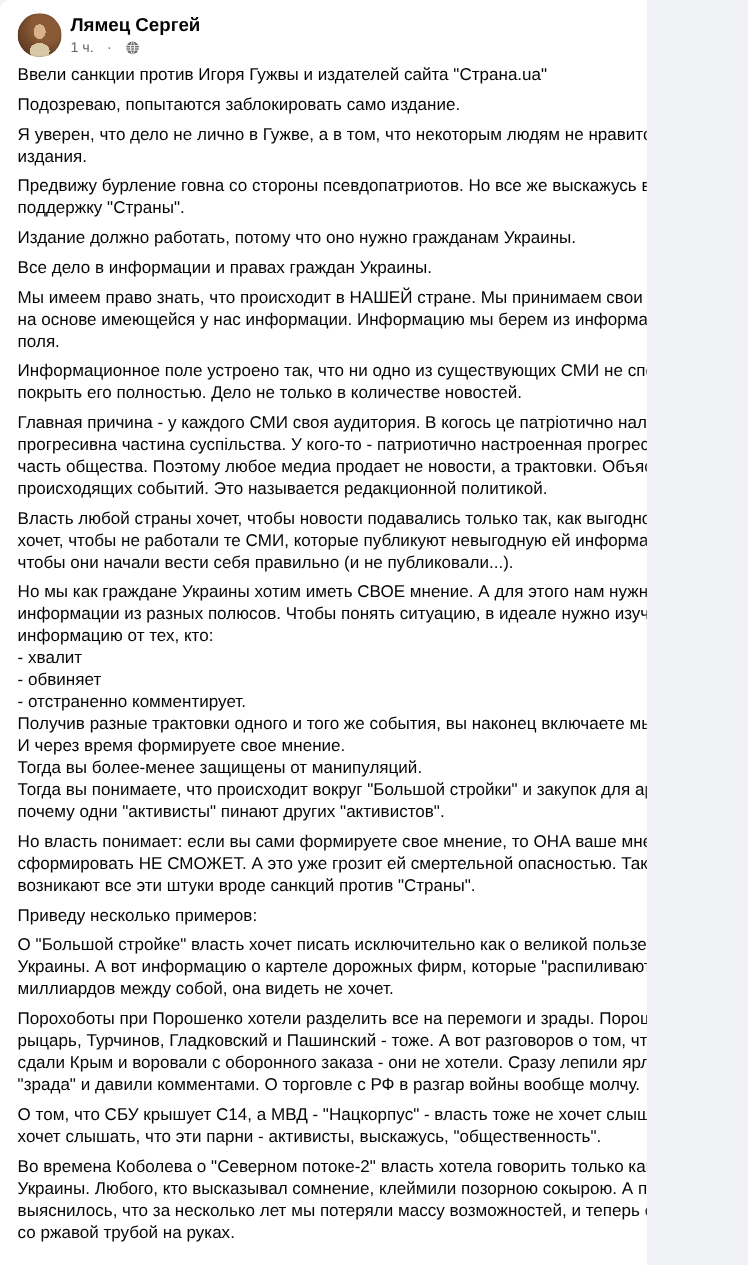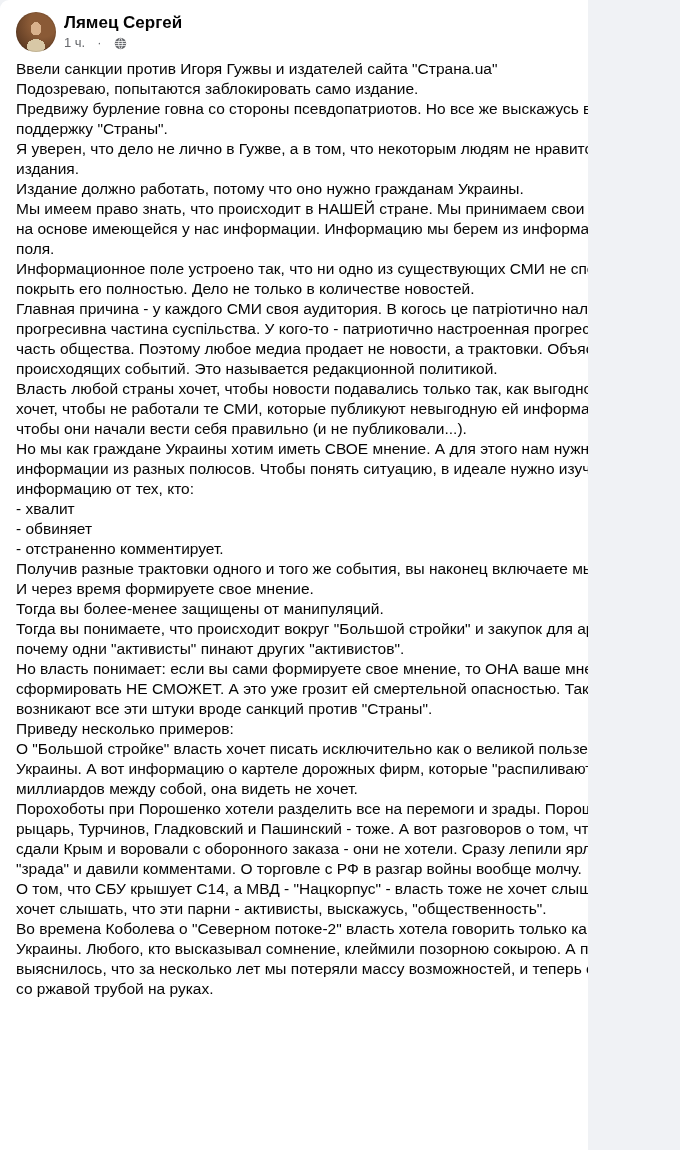--- a/index.html
+++ b/index.html
@@ -79,20 +79,21 @@
     padding: 7px 16px 14px 16px;
     font-size: 15.5px;
     line-height: 20px;
     color: #050505;
   }
   .content p {
     margin: 0;
     white-space: pre-line;
   }
   .content p + p {
+    margin-top: 7px;
   }
 </style>
 </head>
 <body>
 
 <div class="page">
   <div class="card">
 
     <div class="header">
       <div class="avatar"></div>
@@ -117,23 +118,24 @@
           <circle cx="4" cy="10" r="2" fill="#65676b"></circle>
           <circle cx="10" cy="10" r="2" fill="#65676b"></circle>
           <circle cx="16" cy="10" r="2" fill="#65676b"></circle>
         </svg>
       </div>
     </div>
 
     <div class="content">
         <p>Ввели санкции против Игоря Гужвы и издателей сайта "Страна.ua"</p>
         <p>Подозреваю, попытаются заблокировать само издание.</p>
+        <p>Я уверен, что дело не лично в Гужве, а в том, что некоторым людям не нравится контент издания.</p>
         <p>Предвижу бурление говна со стороны псевдопатриотов. Но все же выскажусь в поддержку "Страны".</p>
-        <p>Я уверен, что дело не лично в Гужве, а в том, что некоторым людям не нравится контент издания.</p>
         <p>Издание должно работать, потому что оно нужно гражданам Украины.</p>
+        <p>Все дело в информации и правах граждан Украины.</p>
         <p>Мы имеем право знать, что происходит в НАШЕЙ стране. Мы принимаем свои решения на основе имеющейся у нас информации. Информацию мы берем из информационного поля.</p>
         <p>Информационное поле устроено так, что ни одно из существующих СМИ не способно покрыть его полностью. Дело не только в количестве новостей.</p>
         <p>Главная причина - у каждого СМИ своя аудитория. В когось це патріотично налаштована прогресивна частина суспільства. У кого-то - патриотично настроенная прогрессивная часть общества. Поэтому любое медиа продает не новости, а трактовки. Объяснения происходящих событий. Это называется редакционной политикой.</p>
         <p>Власть любой страны хочет, чтобы новости подавались только так, как выгодно ЕЙ. Она хочет, чтобы не работали те СМИ, которые публикуют невыгодную ей информацию. Или чтобы они начали вести себя правильно (и не публиковали...).</p>
         <p>Но мы как граждане Украины хотим иметь СВОЕ мнение. А для этого нам нужно больше информации из разных полюсов. Чтобы понять ситуацию, в идеале нужно изучить информацию от тех, кто:
 - хвалит
 - обвиняет
 - отстраненно комментирует.
 Получив разные трактовки одного и того же события, вы наконец включаете мышление. И через время формируете свое мнение.
 Тогда вы более-менее защищены от манипуляций.

